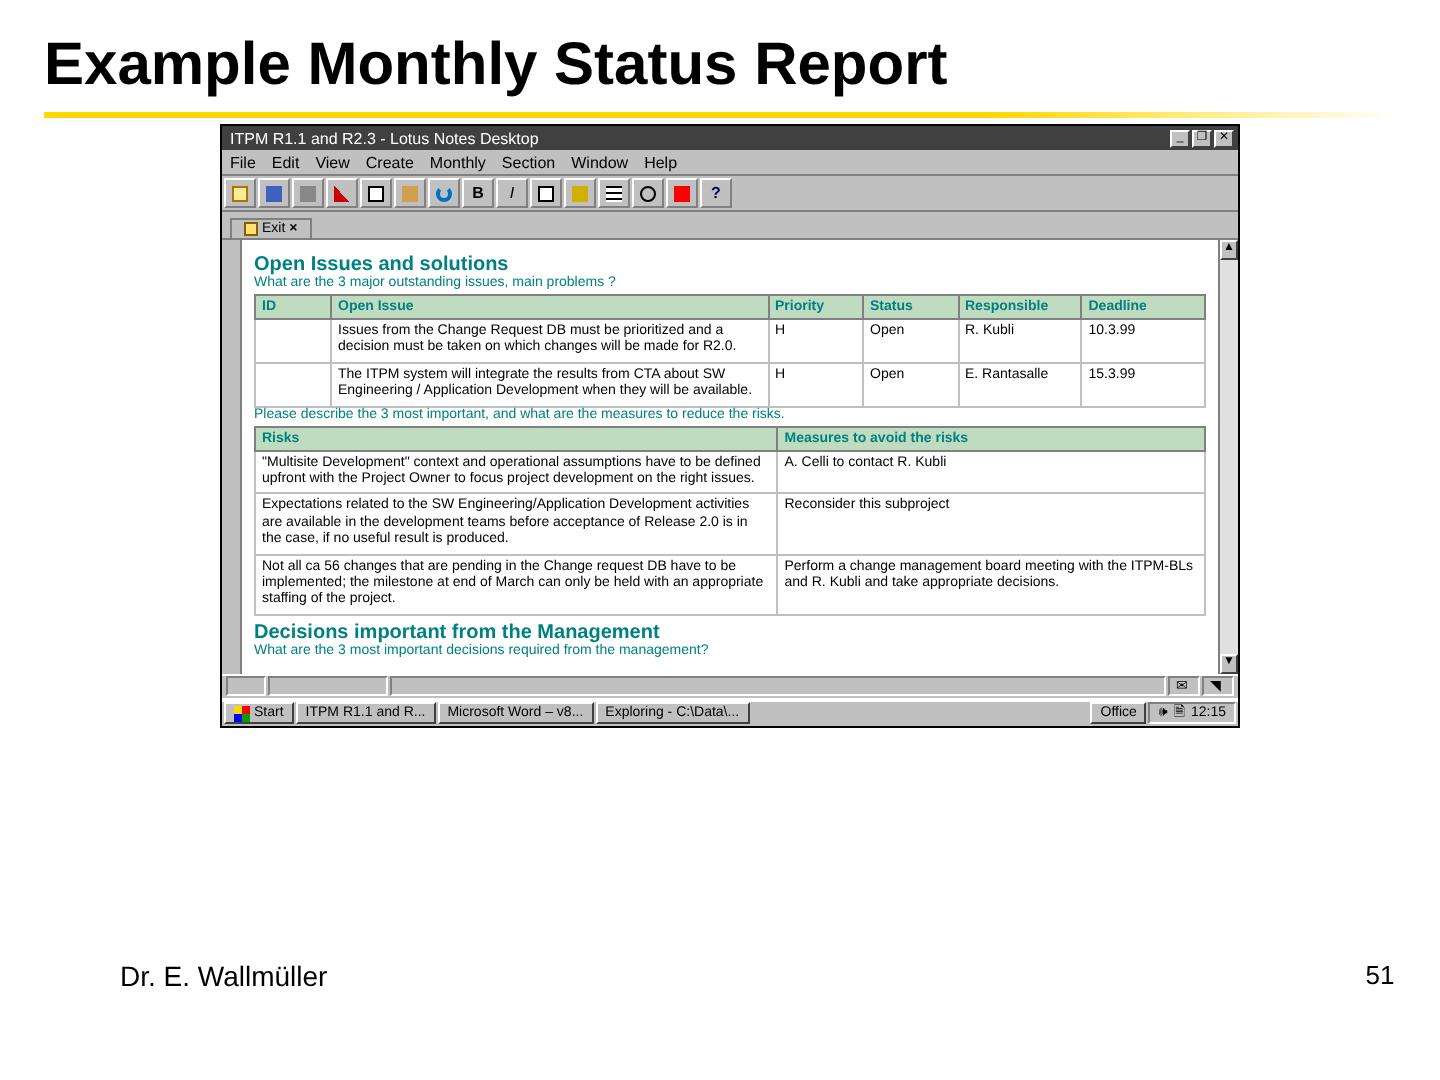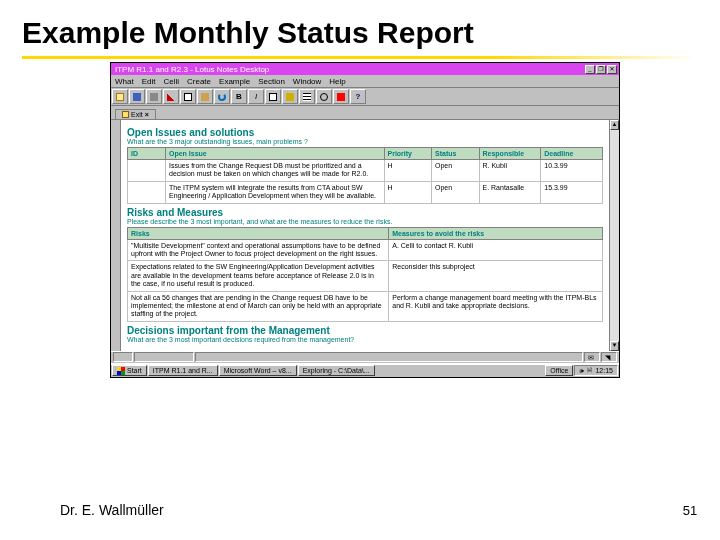--- a/index.html
+++ b/index.html
@@ -28,21 +28,21 @@
     top: 62px;
     width: 510px;
     background: #c0c0c0;
     border: 1px solid #000;
     font-family: "MS Sans Serif", Tahoma, Arial, sans-serif;
     font-size: 8px;
     color: #000;
   }
   .titlebar {
     height: 12px;
-    background: #d946ef;
+    background: #404040;
     color: #fff;
     display: flex;
     align-items: center;
     padding: 0 2px;
     font-size: 8px;
   }
   .titlebar .title-text { flex: 1; padding-left: 2px; }
   .titlebar .win-btn {
     width: 10px; height: 9px;
     background: #c0c0c0;
@@ -226,21 +226,21 @@
     display: flex;
     gap: 3px;
     align-items: center;
   }
   .footer {
     position: absolute;
     left: 0; bottom: 0;
     width: 100%;
     height: 60px;
     display: flex;
-    align-items: center;
+    align-items: flex-start;
   }
   .footer-author {
     font-size: 14px;
     color: #000;
     margin-left: 60px;
     flex: 1;
   }
   .footer-pagenum {
     font-size: 13px;
     color: #000;
@@ -271,25 +271,25 @@
 <div class="screenshot">
 
   <div class="titlebar">
     <span class="title-text">ITPM R1.1 and R2.3 - Lotus Notes Desktop</span>
     <span class="win-btn">_</span>
     <span class="win-btn">❐</span>
     <span class="win-btn">✕</span>
   </div>
 
   <div class="menubar">
-    <span>What</span>
+    <span>File</span>
     <span>Edit</span>
-    <span>Celli</span>
+    <span>View</span>
     <span>Create</span>
-    <span>Example</span>
+    <span>Monthly</span>
     <span>Section</span>
     <span>Window</span>
     <span>Help</span>
   </div>
 
   <div class="toolbar">
     <span class="tool-btn">
         <span class="tool-glyph" style="background:#ffeb99;border:1px solid #aa7700"></span>
       </span>
     <span class="tool-btn">
@@ -381,21 +381,20 @@
           <td></td>
           <td>The ITPM system will integrate the results from CTA about SW Engineering / Application Development when they will be available.</td>
           <td>H</td>
           <td>Open</td>
           <td>E. Rantasalle</td>
           <td>15.3.99</td>
         </tr>
       </tbody>
         </table>
 
-      <div class="section-heading">Risks and Measures</div>
       <div class="section-subtext">Please describe the 3 most important, and what are the measures to reduce the risks.</div>
       <table class="report-table">
         <colgroup>
             <col style="width:55%">
             <col style="width:45%">
           </colgroup>
         <tbody>
             <tr>
           <th>Risks</th>
           <th>Measures to avoid the risks</th>

